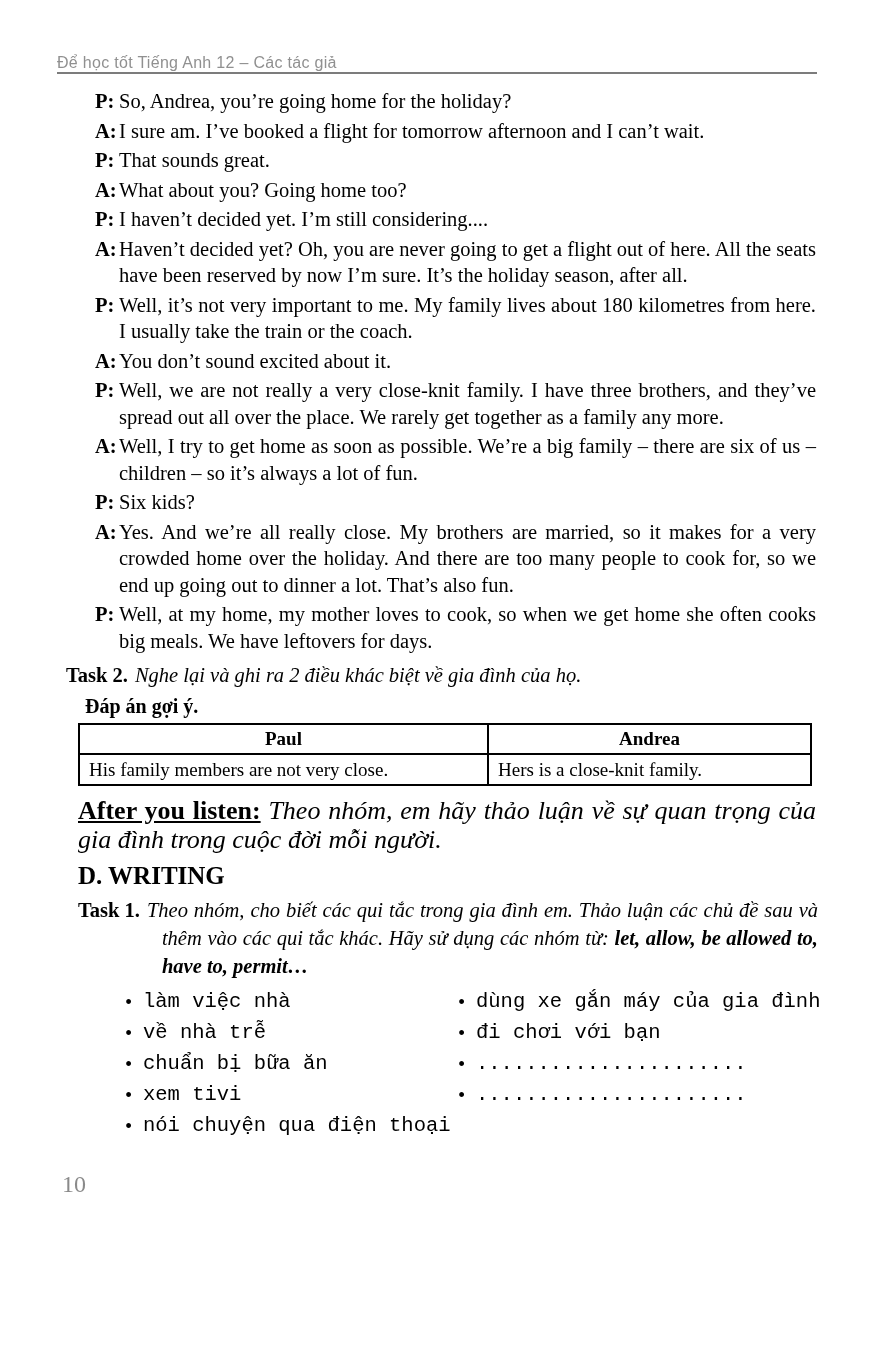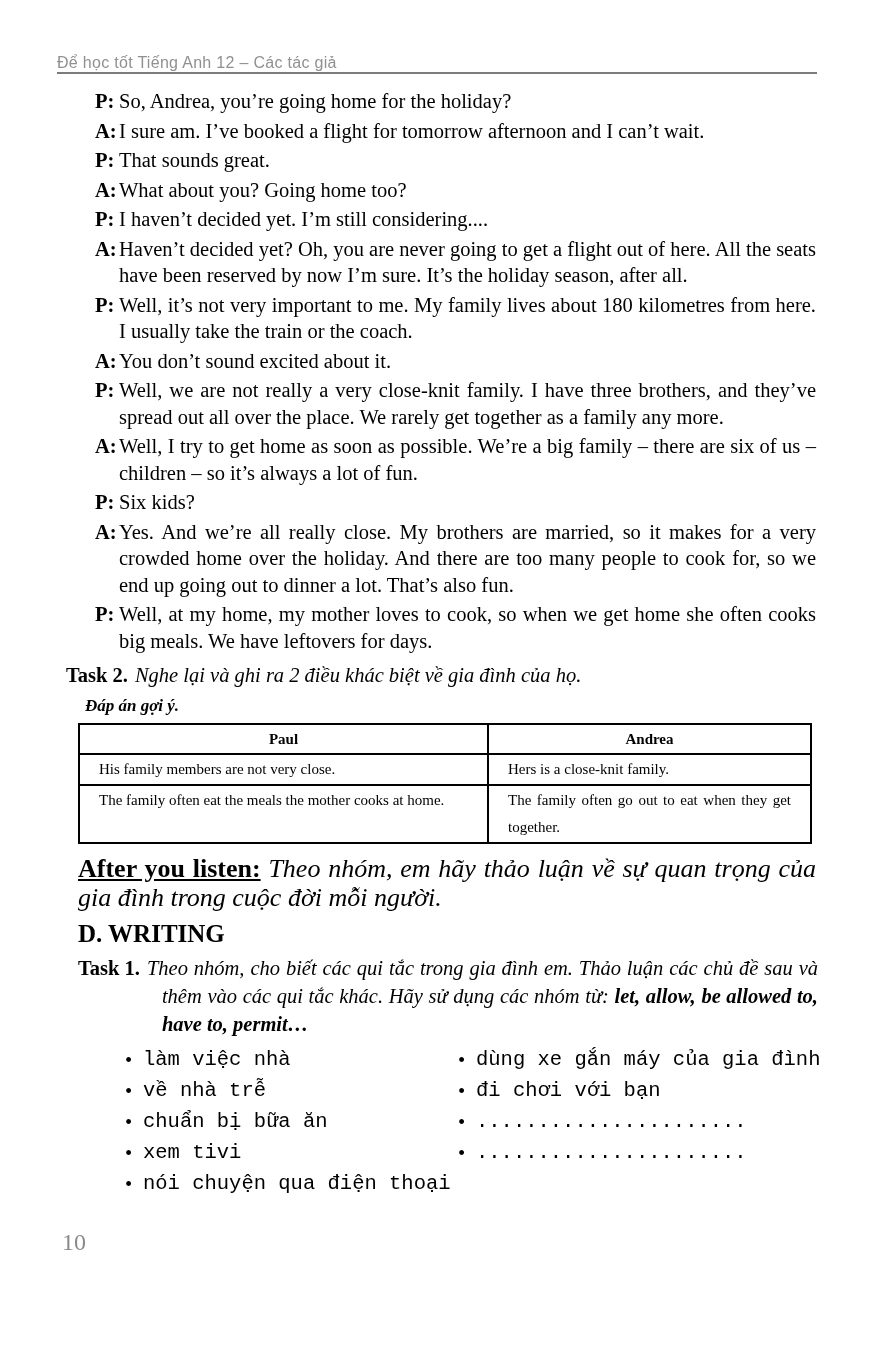--- a/index.html
+++ b/index.html
@@ -21,25 +21,25 @@
   .dline { display: flex; font-size: 20.5px; line-height: 26.5px; margin-bottom: 3px; }
   .spk { font-weight: bold; flex: 0 0 24px; }
   .txt { flex: 1; text-align: justify; }
 
   .task-row { display: flex; font-size: 20.5px; }
   .task2 { margin: 8px 76px 0 66px; line-height: 27px; text-align: center; }
   .task-label { font-weight: bold; margin-right: 7px; white-space: nowrap; }
   .instr-italic { font-style: italic; }
   .instr-bold-italic { font-style: italic; font-weight: bold; }
 
-  .answer-intro { margin: 4px 8px 0 85px; font-size: 17px; font-weight: bold; line-height: 26px; font-style: italic; }
+  .answer-intro { margin: 4px 8px 0 85px; font-size: 20px; font-weight: bold; line-height: 26px; }
 
   table.answer-table { border-collapse: collapse; margin: 4px 0 0 78px; width: 732px; table-layout: fixed; }
   .answer-table th, .answer-table td {
-    border: 2px solid #000; font-size: 15px; vertical-align: top; padding: 1px 19px;
+    border: 2px solid #000; font-size: 19px; vertical-align: top; padding: 1px 9px;
   }
   .answer-table th { text-align: center; font-weight: bold; line-height: 26px; }
   .answer-table td { text-align: justify; line-height: 27px; }
 
   .after-listen { margin: 10px 76px 0 78px; font-size: 26px; line-height: 29px; text-align: justify; }
   .al-label { font-weight: bold; text-decoration: underline; }
 
   .section-heading { margin: 8px 0 0 78px; font-size: 25px; font-weight: bold; line-height: 27px; }
 
   .task1 { margin: 7px 74px 0 78px; line-height: 28px; }
@@ -147,24 +147,20 @@
         <th>Paul</th>
         <th>Andrea</th>
       </tr>
     </thead>
     <tbody id="table-body">
   <tr>
     <td>His family members are not very close.</td>
     <td>Hers is a close-knit family.</td>
   </tr>
 
-  <tr>
-    <td>The family often eat the meals the mother cooks at home.</td>
-    <td>The family often go out to eat when they get together.</td>
-  </tr>
 </tbody>
   </table>
 
   <p class="after-listen">
     <span class="al-label">After you listen:</span>
     <span class="instr-italic">Theo nhóm, em hãy thảo luận về sự quan trọng của gia đình trong cuộc đời mỗi người.</span>
   </p>
 
   <div class="section-heading">D. WRITING</div>
 

